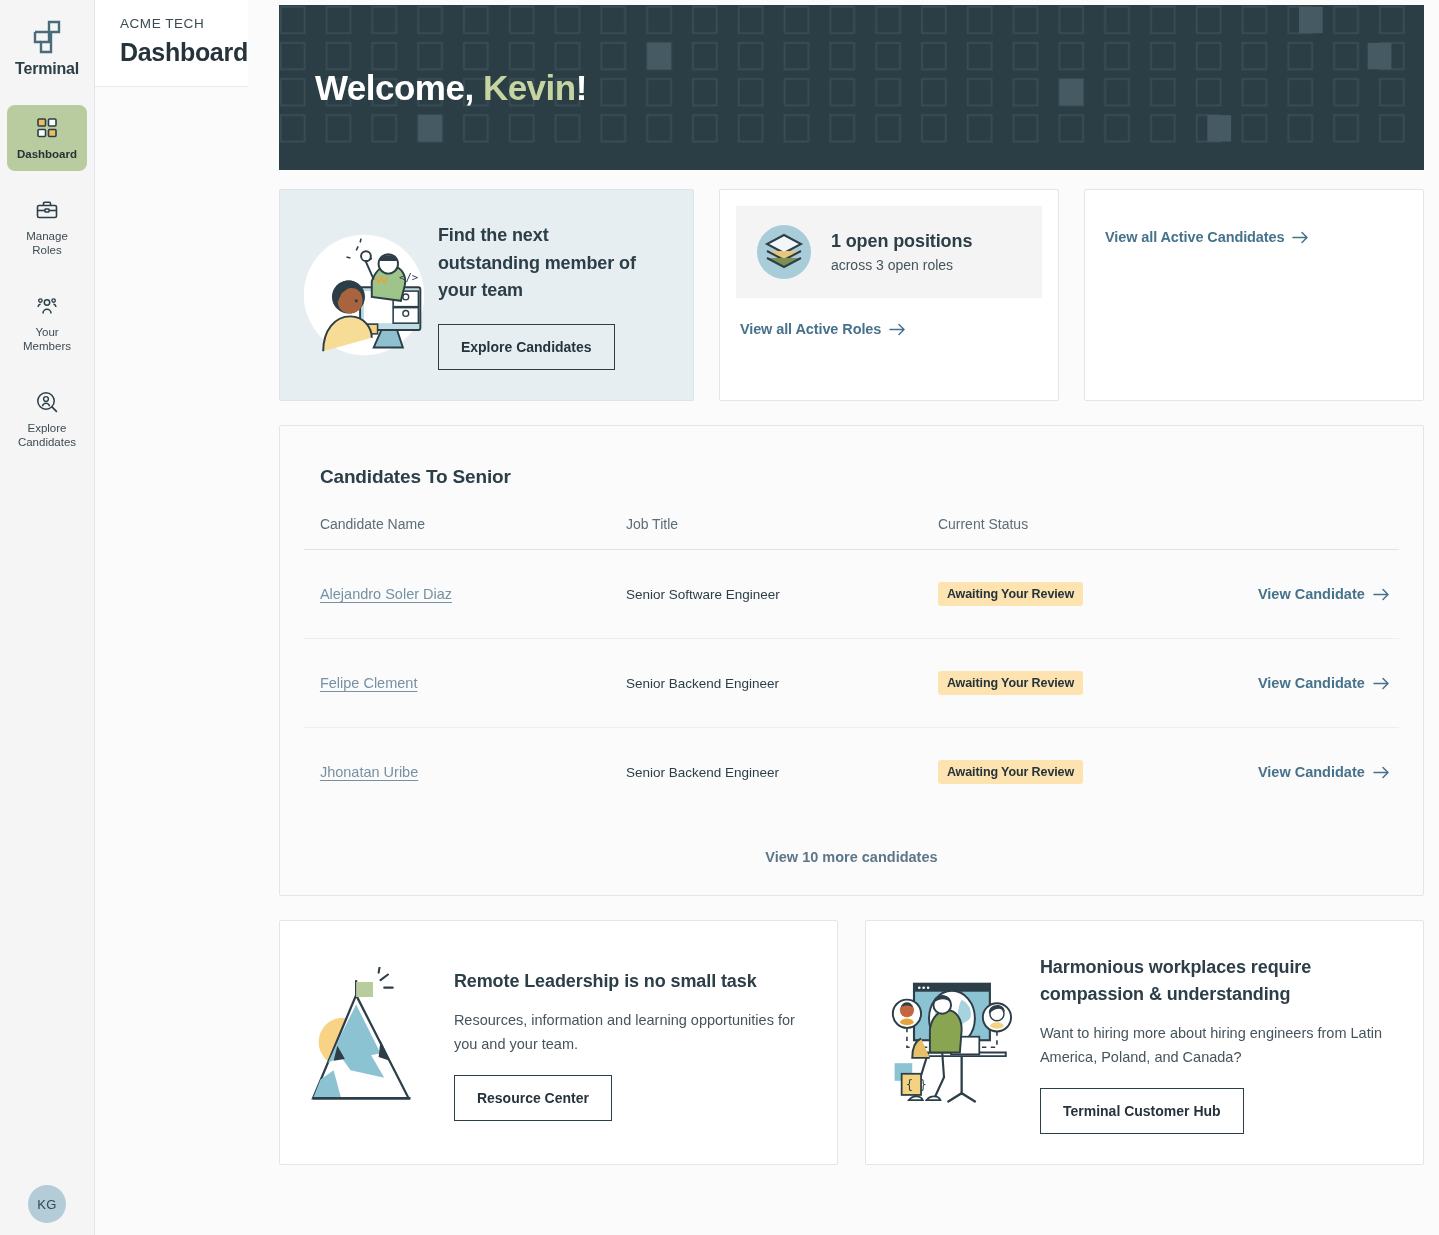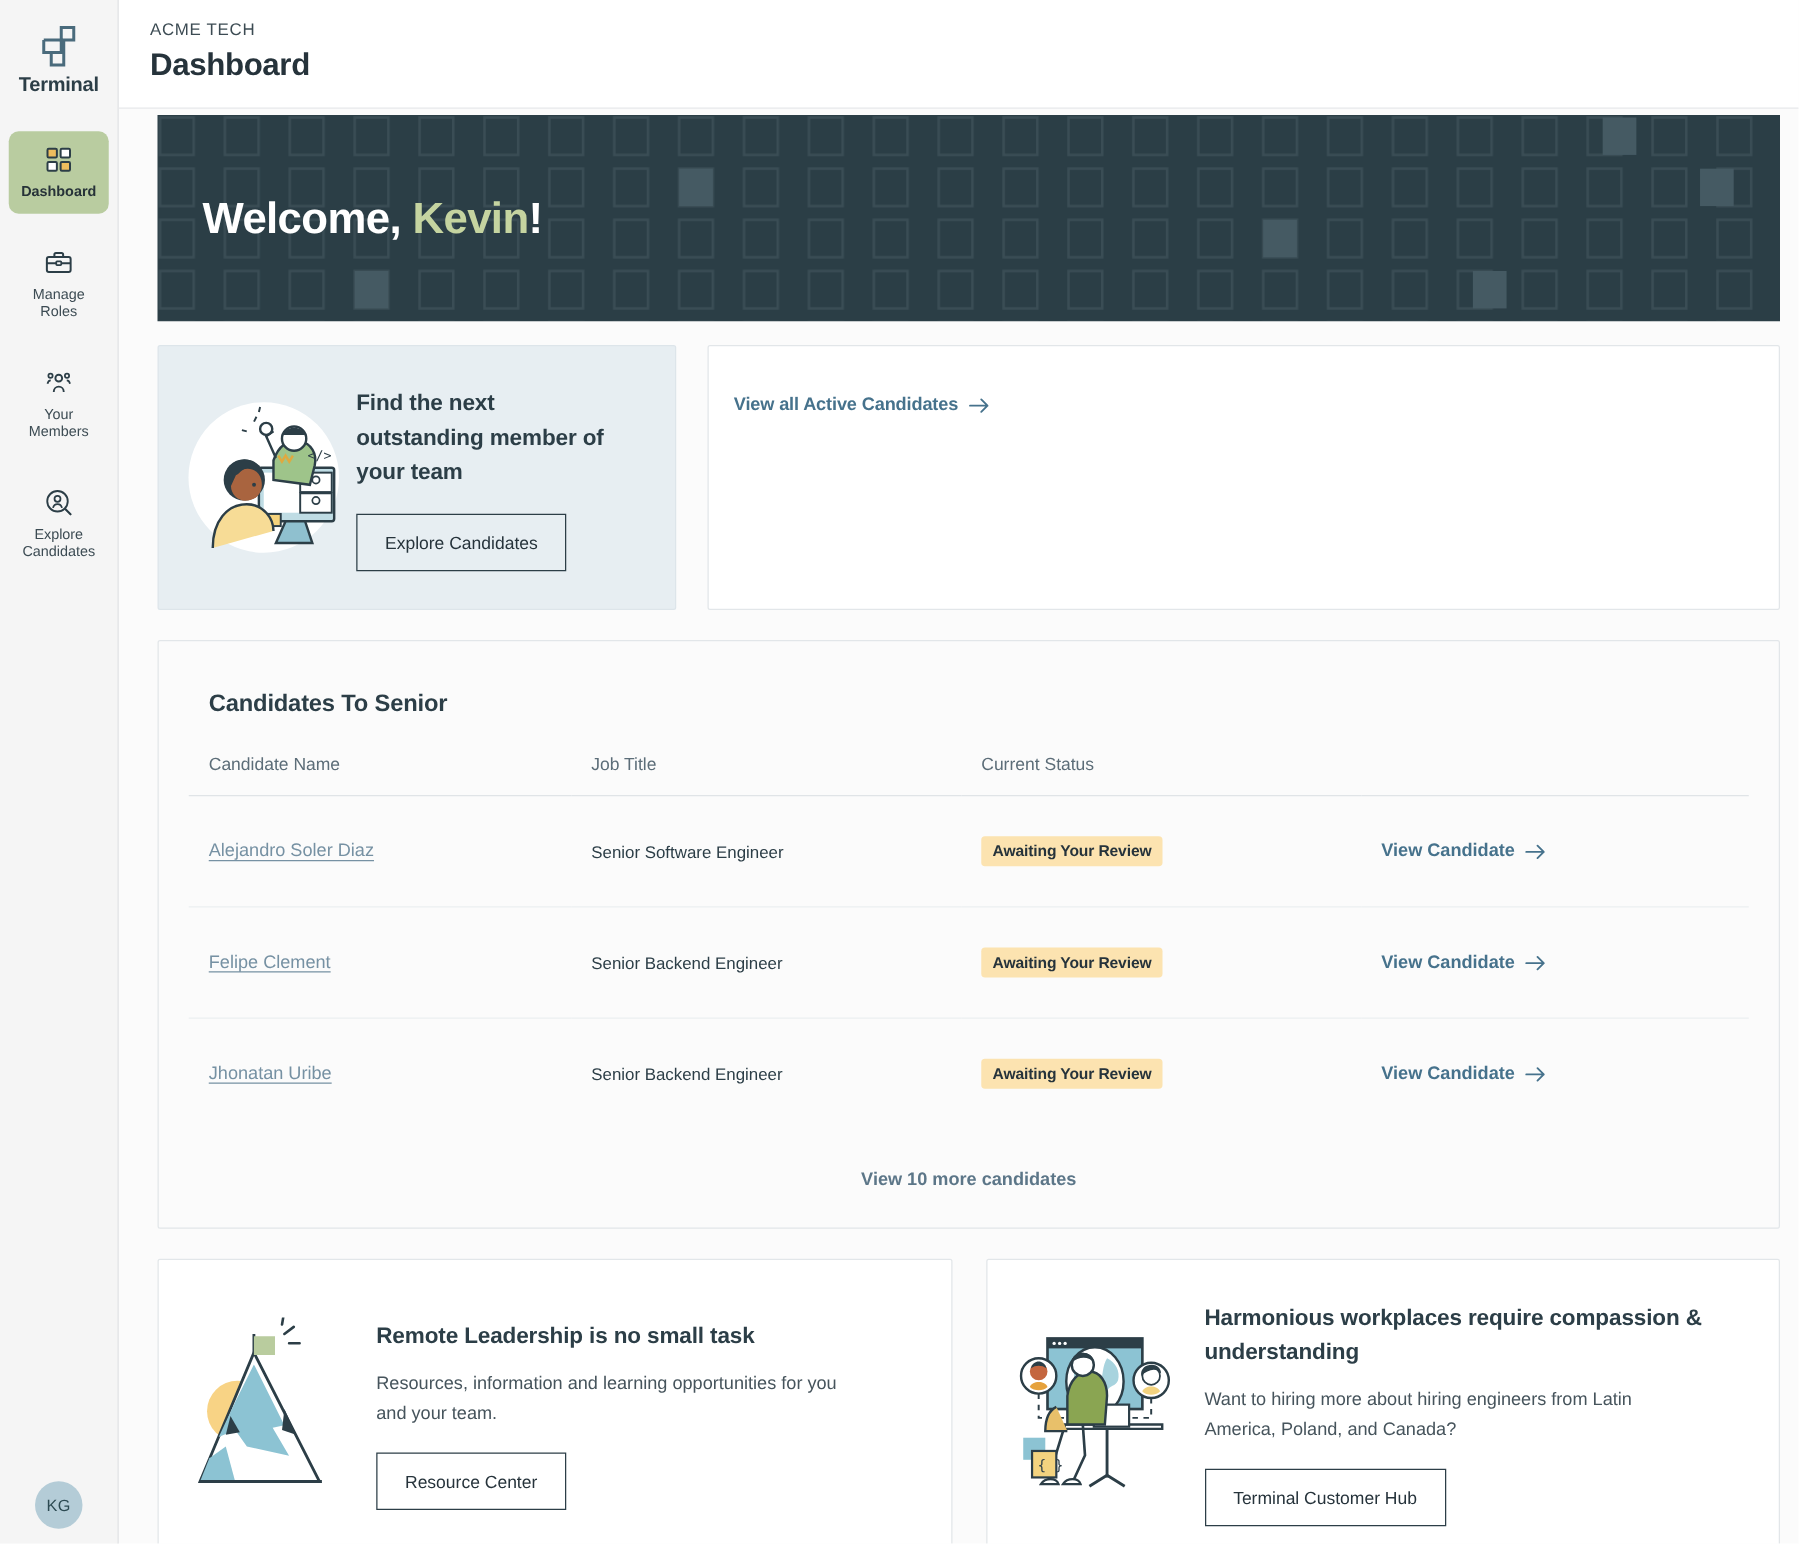--- a/index.html
+++ b/index.html
@@ -49,21 +49,21 @@
     position: absolute; bottom: 12px; left: 28px;
     width: 38px; height: 38px; border-radius: 50%;
     background: #b4ccd7; color: #2c4a52;
     display: flex; align-items: center; justify-content: center;
     font-size: 13px; letter-spacing: 0.3px;
   }
 
   
   .main {
     flex: 1; height: 1235px; background: #fbfbfb;
-    display: flex; flex-direction: column; overflow: hidden;
+    display: flex; flex-direction: row; overflow: hidden;
   }
   .topbar {
     background: #ffffff; border-bottom: 1px solid #e6e8ea;
     padding: 16px 0 14px 25px; height: 87px;
   }
   .eyebrow {
     font-size: 13.5px; color: #3c4b53; letter-spacing: 0.55px;
   }
   .page-title {
     font-size: 25px; font-weight: bold; color: #26333b;
@@ -99,21 +99,21 @@
   }
   .promo-art { width: 136px; height: 136px; flex: none; }
   .promo-body { padding-top: 2px; }
   .promo-head {
     font-size: 18px; font-weight: bold; color: #2c3e47;
     line-height: 27.5px; max-width: 215px; letter-spacing: -0.1px;
   }
   .btn-outline {
     display: inline-block; margin-top: 19px;
     border: 1px solid #2c3e47; background: transparent;
-    padding: 14px 22px; font-size: 14px; font-weight: normal;
+    padding: 14px 22px; font-size: 14px; font-weight: bold;
     color: #26333b; cursor: pointer;
     font-family: "Liberation Sans", sans-serif;
   }
   .card-stat {
     flex: 1; background: #ffffff; border: 1px solid #e2e6e9;
     border-radius: 2px; height: 212px; padding: 16px;
     display: flex; flex-direction: column;
   }
   .stat-inner {
     background: #f4f4f4; padding: 18px 20px;
@@ -321,20 +321,40 @@
             <path d="M62 24 l2-4 M56 32 l-4-1 M66 16 l1-4" stroke="#2c3e47" stroke-width="1.6"></path>
             <text x="106" y="56" font-size="11" fill="#2c3e47" font-family="monospace">&lt;/&gt;</text>
             <path d="M82 52 l3 5 l3-5 l3 5 l3-5" fill="none" stroke="#e0a93f" stroke-width="2"></path>
           </svg>
           <div class="promo-body">
             <div class="promo-head">Find the next outstanding member of your team</div>
             <button class="btn-outline">Explore Candidates</button>
           </div>
         </div>
 
+        <div class="card-stat">
+          <div class="stat-inner">
+            <svg class="stat-circle" viewBox="0 0 56 56">
+              <circle cx="28" cy="28" r="27" fill="#a8cdd9"></circle>
+              <path d="M28 11 l17 9 l-17 9 l-17-9z" fill="#f2f6f8" stroke="#2c3e47" stroke-width="2"></path>
+              <path d="M11 27 l17 9 l17-9" fill="#e8c680" stroke="#2c3e47" stroke-width="2"></path>
+              <path d="M11 34 l17 9 l17-9" fill="#7d8f51" stroke="#2c3e47" stroke-width="2"></path>
+            </svg>
+            <div>
+              <div class="stat-num">1 open positions</div>
+              <div class="stat-sub">across 3 open roles</div>
+            </div>
+          </div>
+          <a class="link-arrow">
+            <span>View all Active Roles</span>
+            <svg width="17" height="13" viewBox="0 0 17 13">
+              <path d="M1 6.5h14M10 1.5l5 5l-5 5" fill="none" stroke="#46728c" stroke-width="1.5" stroke-linecap="round" stroke-linejoin="round"></path>
+            </svg>
+          </a>
+        </div>
 
         <div class="card-stat">
           <a class="link-arrow">
             <span>View all Active Candidates</span>
             <svg width="17" height="13" viewBox="0 0 17 13">
               <path d="M1 6.5h14M10 1.5l5 5l-5 5" fill="none" stroke="#46728c" stroke-width="1.5" stroke-linecap="round" stroke-linejoin="round"></path>
             </svg>
           </a>
         </div>
 

